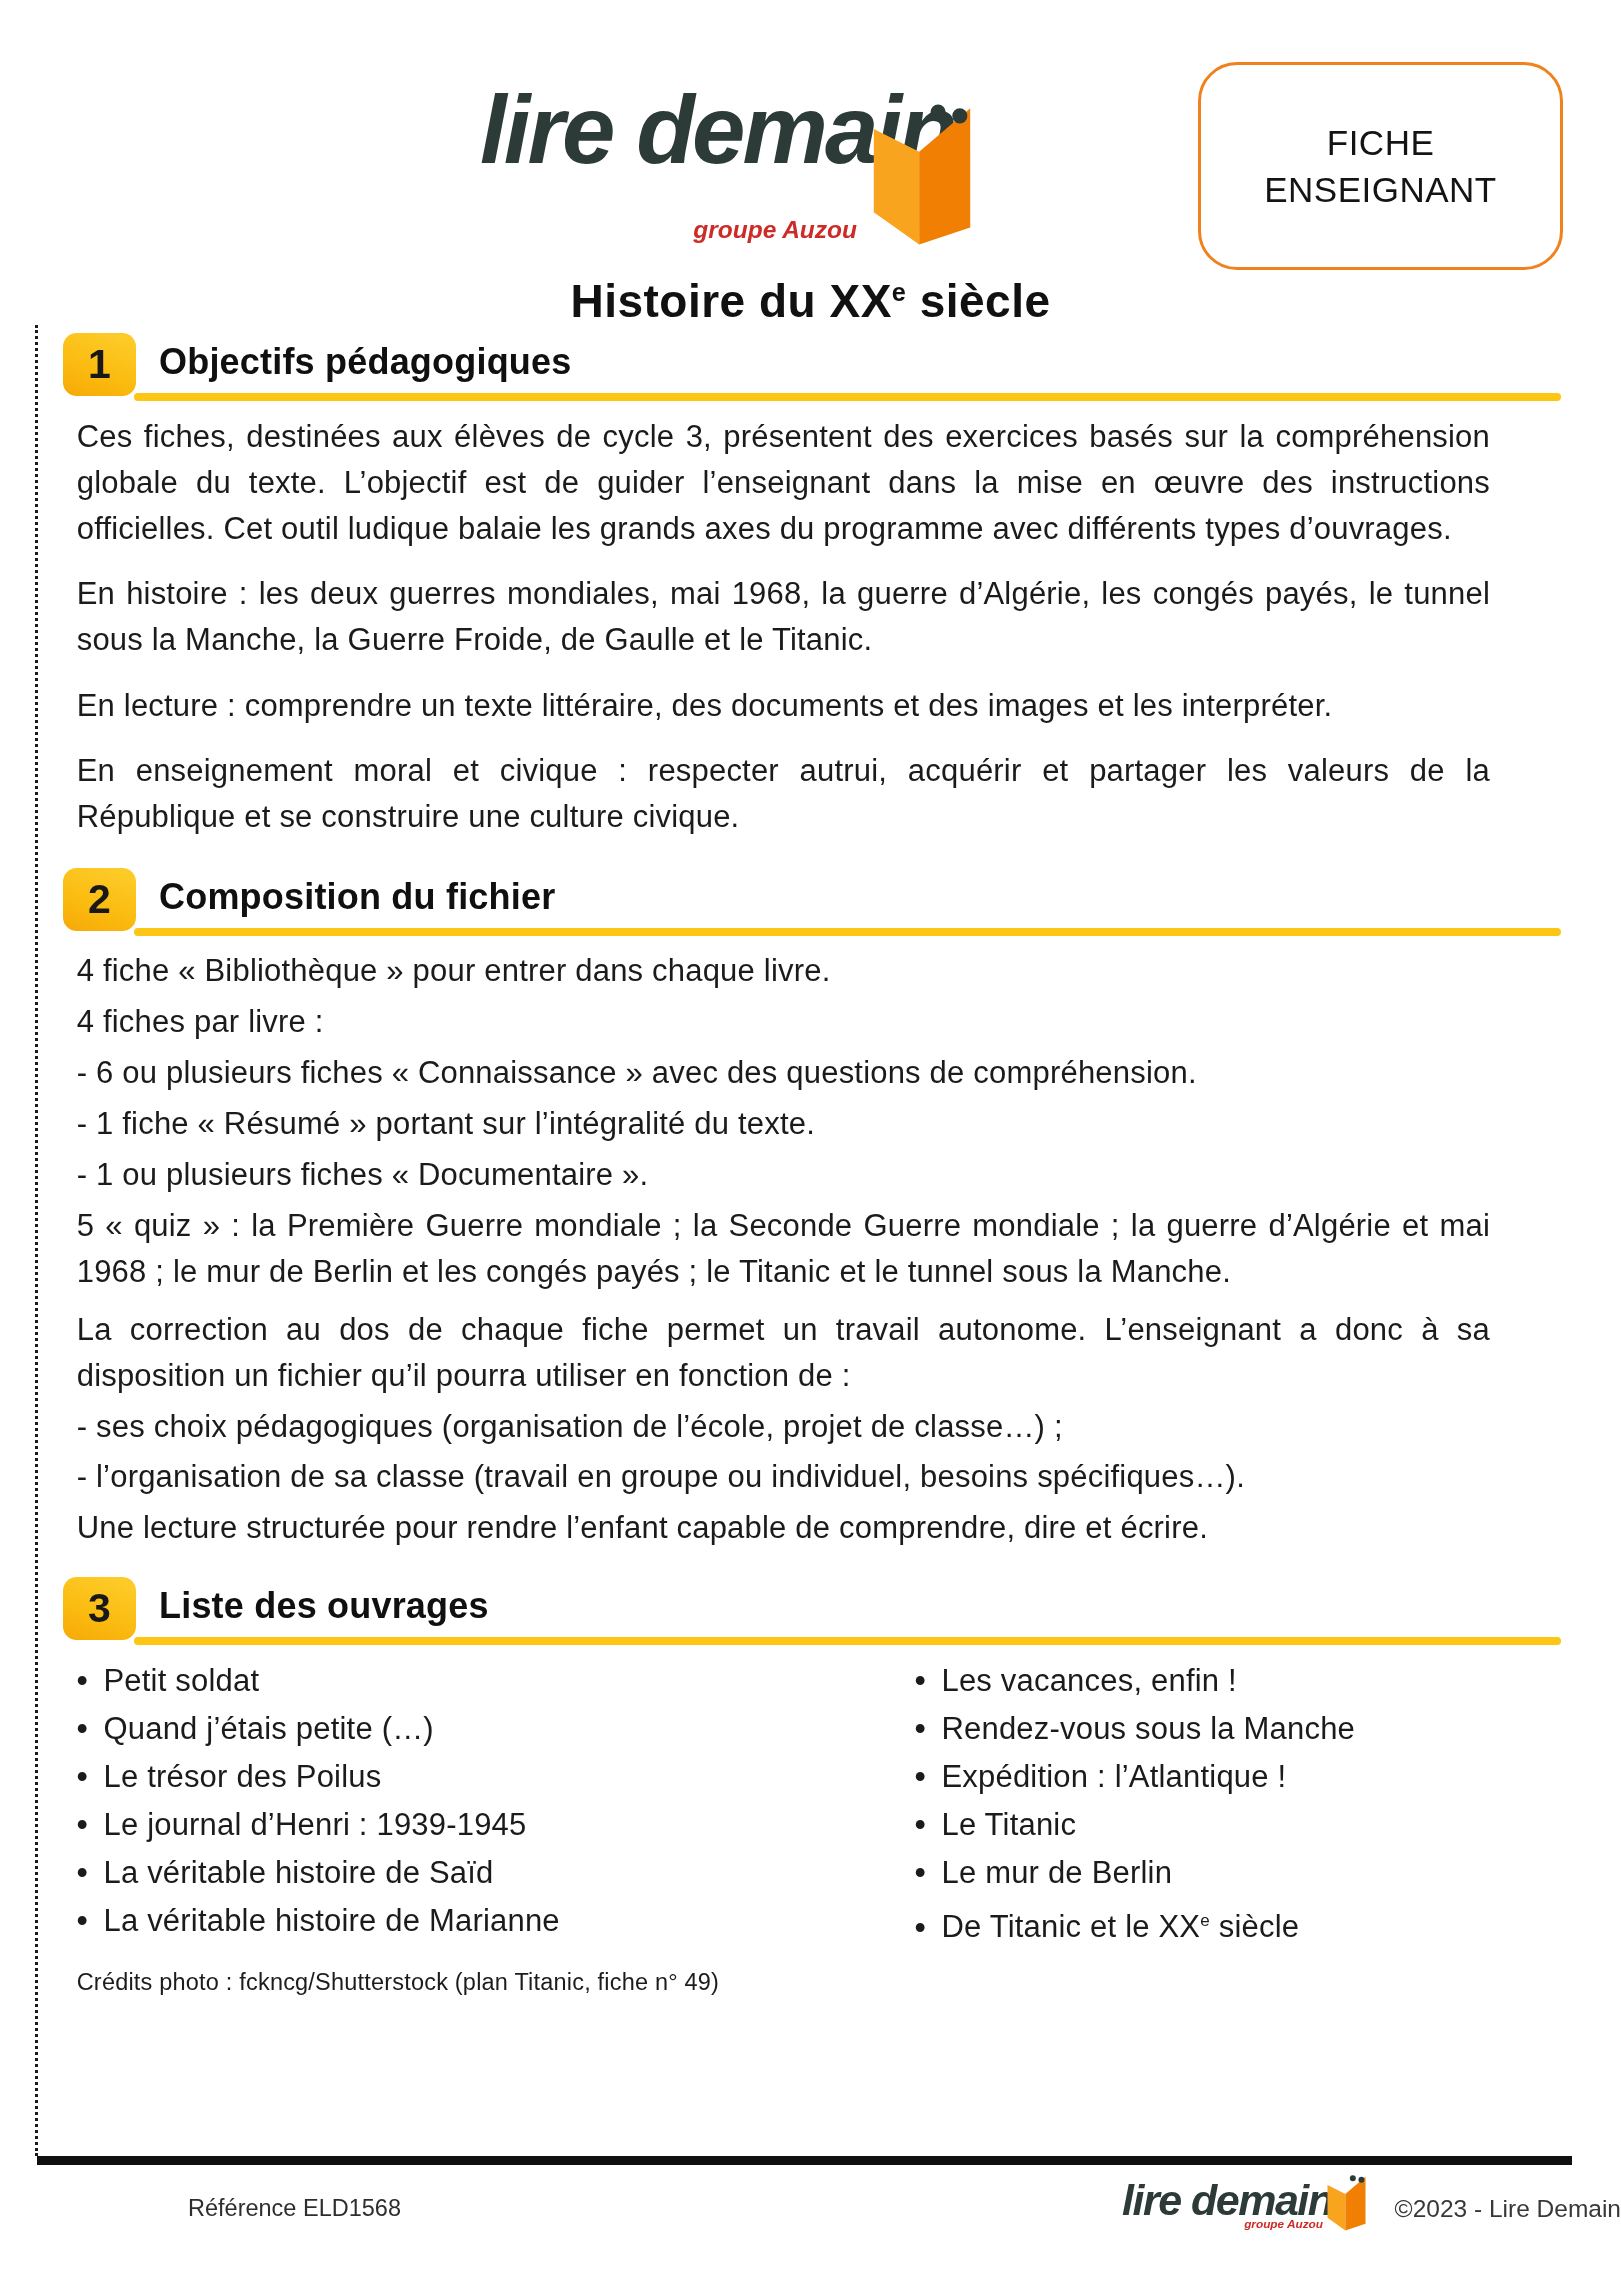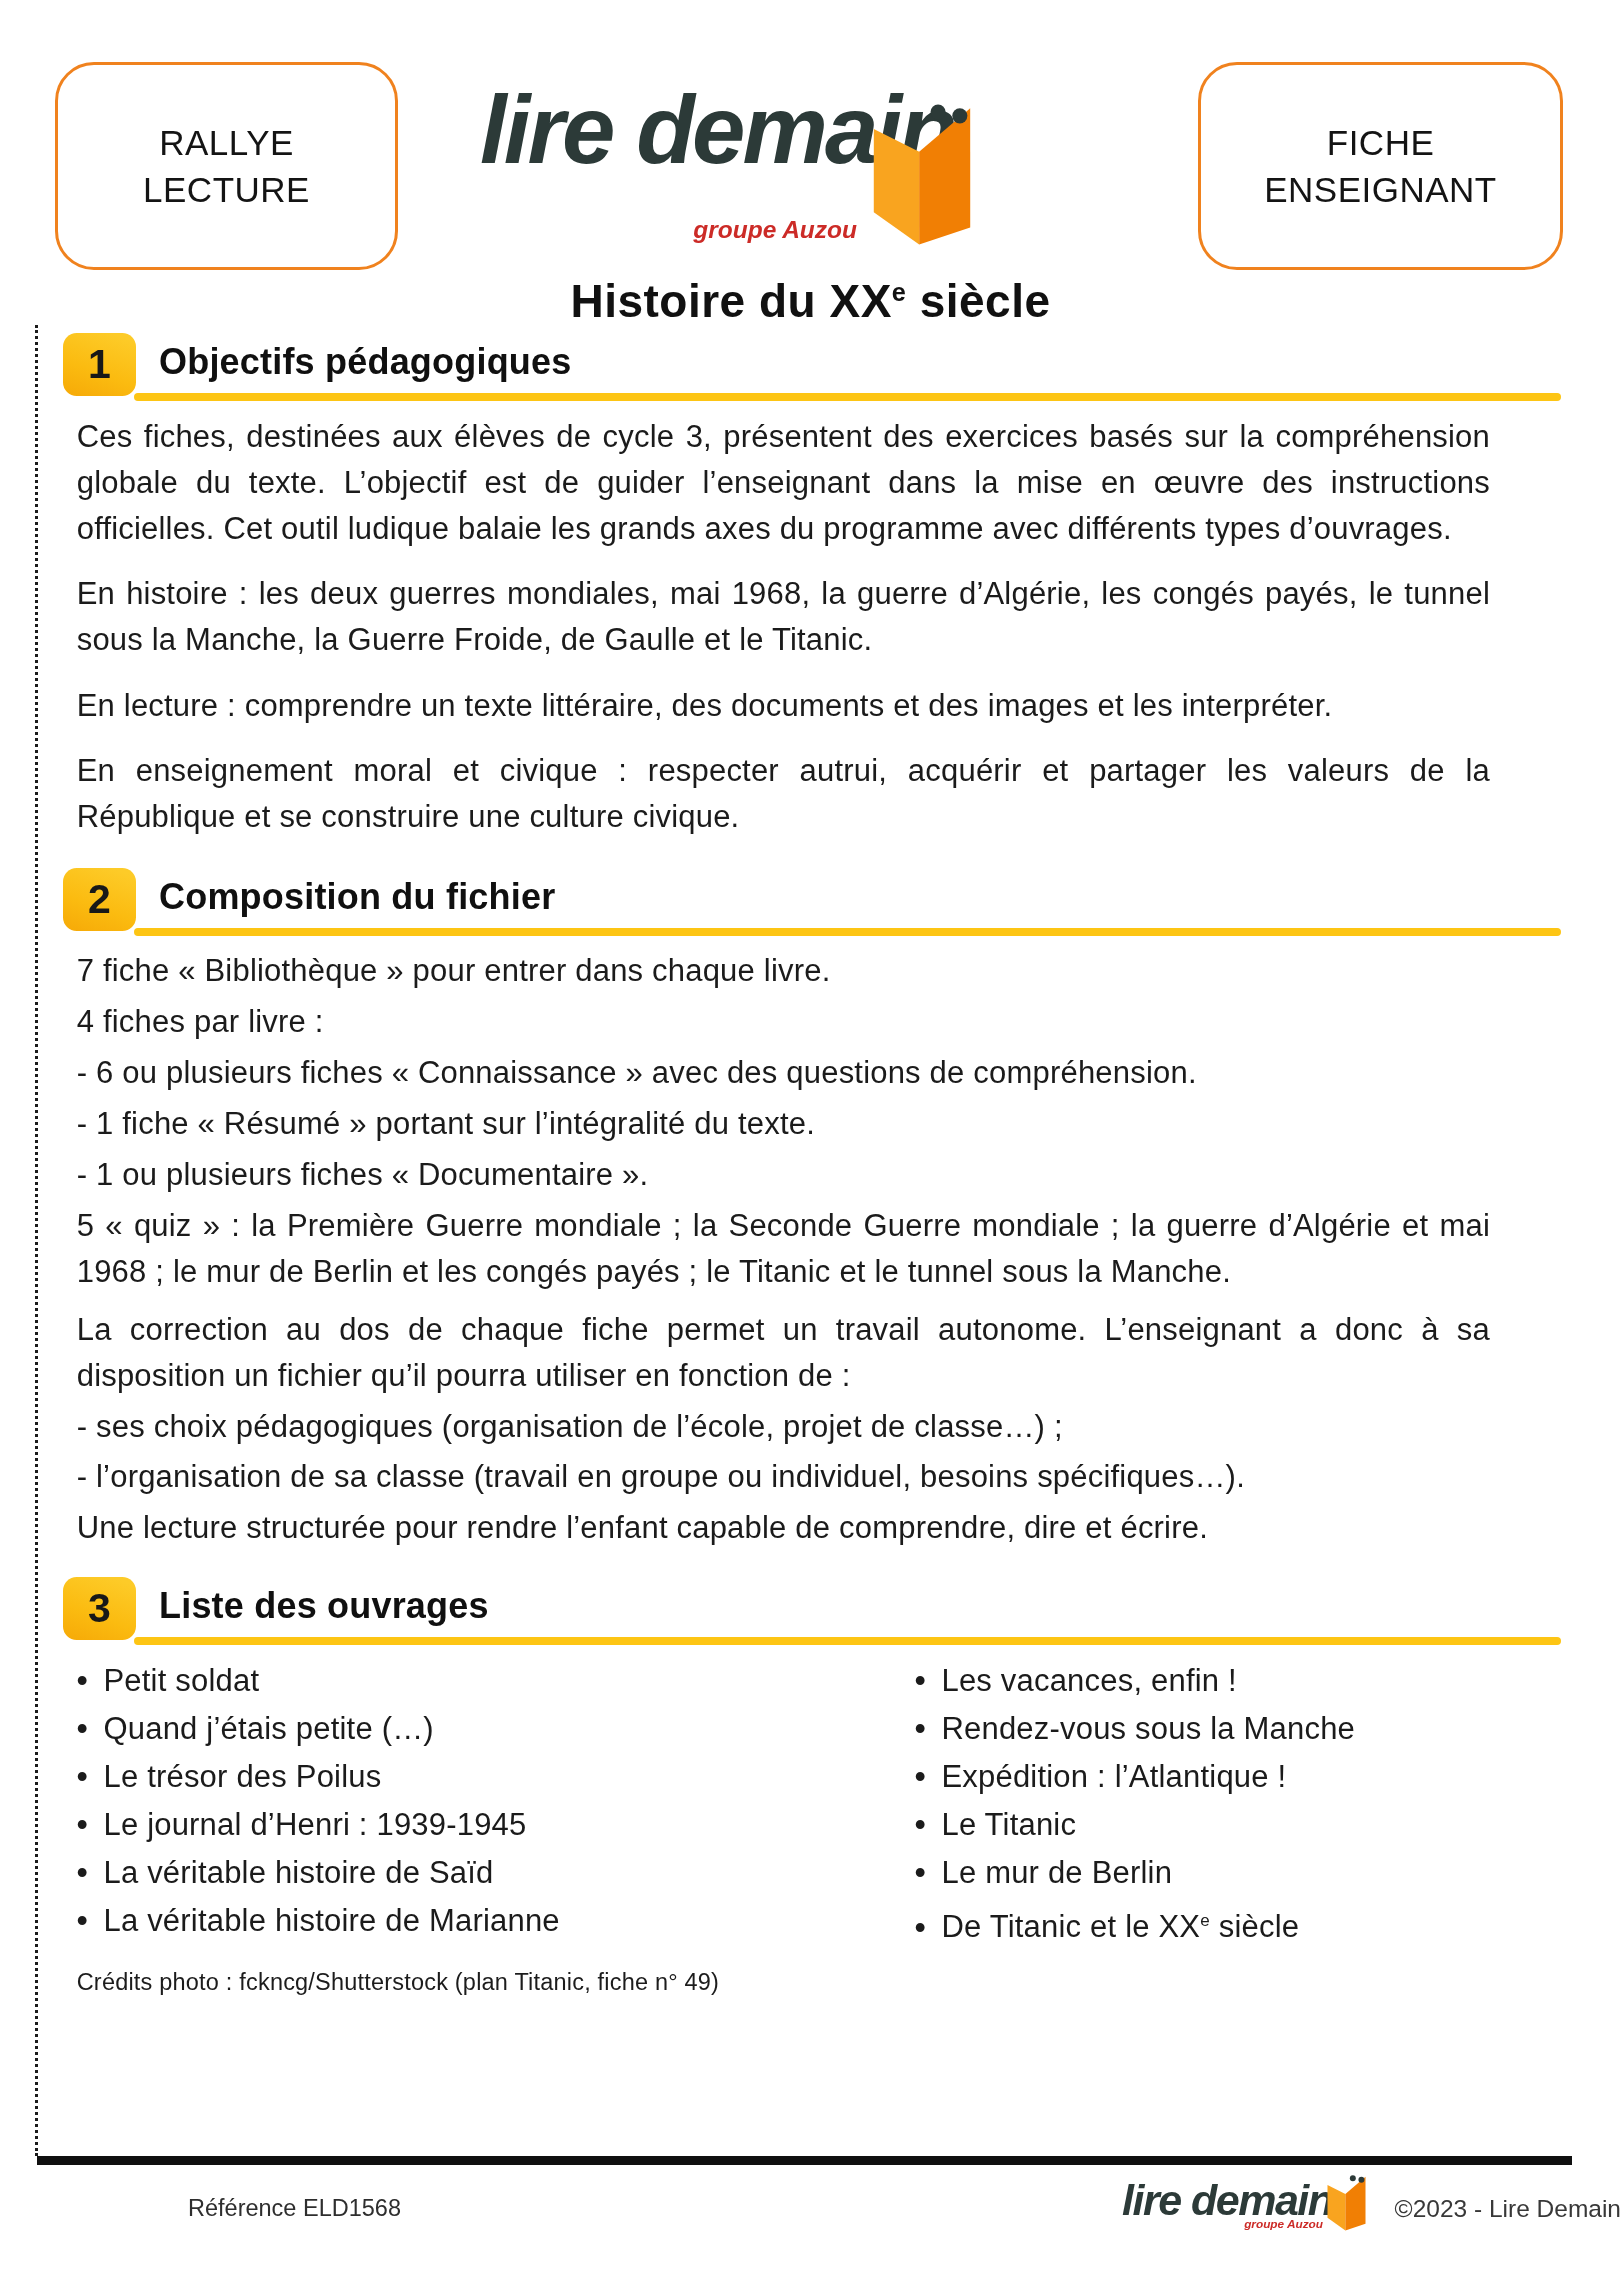--- a/index.html
+++ b/index.html
@@ -94,24 +94,20 @@
     position:absolute;left:93px;top:41px;width:108px;text-align:right;
     font-size:11.8px;font-style:italic;font-weight:bold;color:#cc2b27;white-space:nowrap;
   }
   .flogo-book{position:absolute;left:204px;top:-2px;}
 </style>
 </head>
 <body>
 
 <div class="page">
 
-  <div class="corner-box box-left">
-    <span>RALLYE</span>
-    <span>LECTURE</span>
-  </div>
   <div class="corner-box box-right">
     <span>FICHE</span>
     <span>ENSEIGNANT</span>
   </div>
 
   <div class="logo">
     <span class="logo-text">lire demain</span>
     <span class="logo-groupe">groupe Auzou</span>
     <svg class="logo-book" width="104" height="143" viewBox="0 0 110 150">
       <polygon points="4,28 52,52 52,150 4,116" fill="#f9a41f"></polygon>
@@ -145,21 +141,21 @@
     </section>
 
     <section class="sec2">
       <div class="sec-head">
         <div class="badge">
           <span>2</span>
         </div>
         <h2>Composition du fichier</h2>
         <div class="rule"></div>
       </div>
-      <p class="body tight">7 fiche « Bibliothèque » pour entrer dans chaque livre.</p>
+      <p class="body tight">4 fiche « Bibliothèque » pour entrer dans chaque livre.</p>
       <p class="body tight">4 fiches par livre :</p>
       <p class="body tight">- 6 ou plusieurs fiches « Connaissance » avec des questions de compréhension.</p>
       <p class="body tight">- 1 fiche « Résumé » portant sur l’intégralité du texte.</p>
       <p class="body tight">- 1 ou plusieurs fiches « Documentaire ».</p>
       <p class="body tight j">5 « quiz » : la Première Guerre mondiale ; la Seconde Guerre mondiale ; la guerre d’Algérie et mai 1968 ; le mur de Berlin et les congés payés ; le Titanic et le tunnel sous la Manche.</p>
       <p class="body tight j gap-top">La correction au dos de chaque fiche permet un travail autonome. L’enseignant a donc à sa disposition un fichier qu’il pourra utiliser en fonction de :</p>
       <p class="body tight">- ses choix pédagogiques (organisation de l’école, projet de classe…) ;</p>
       <p class="body tight">- l’organisation de sa classe (travail en groupe ou individuel, besoins spécifiques…).</p>
       <p class="body tight">Une lecture structurée pour rendre l’enfant capable de comprendre, dire et écrire.</p>
     </section>

